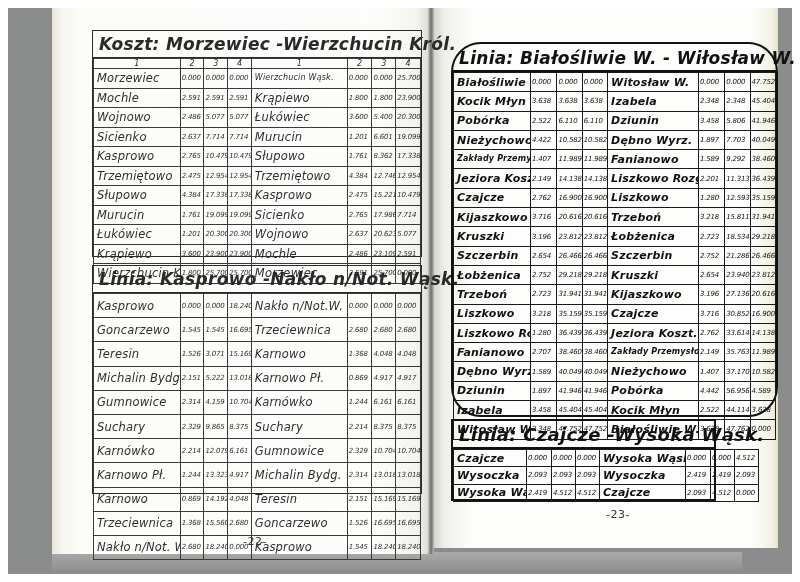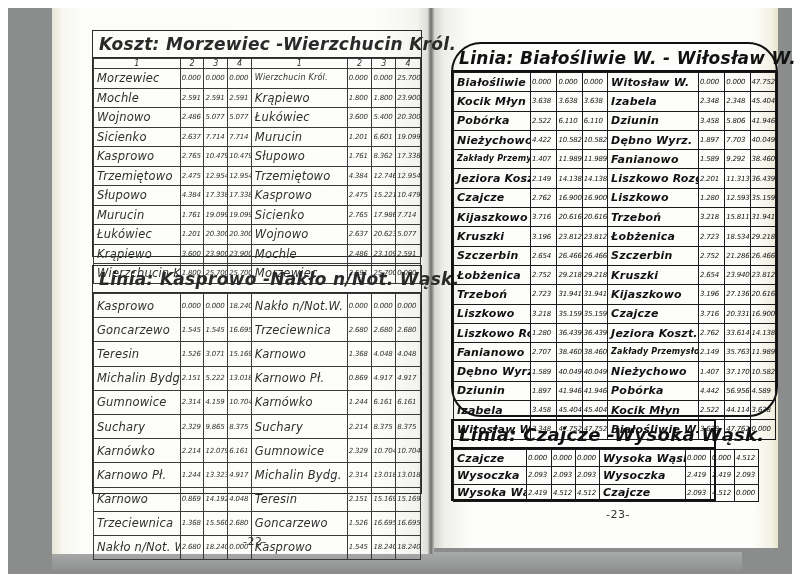--- a/index.html
+++ b/index.html
@@ -85,21 +85,21 @@
       <td class="hdr">3</td>
       <td class="hdr">4</td>
     </tr>
     </tbody>
       <tbody>
         <tr class="row">
           <td class="name">Morzewiec</td>
           <td class="num">0.000</td>
           <td class="num">0.000</td>
           <td class="num">0.000</td>
-          <td class="name small-name">Wierzchucin Król.</td>
+          <td class="name small-name">Wierzchucin Wąsk.</td>
           <td class="num">0.000</td>
           <td class="num">0.000</td>
           <td class="num">25.700</td>
         </tr>
         <tr class="row">
           <td class="name">Mochle</td>
           <td class="num">2.591</td>
           <td class="num">2.591</td>
           <td class="num">2.591</td>
           <td class="name">Krąpiewo</td>
@@ -464,21 +464,21 @@
           <td class="num">27.136</td>
           <td class="num">20.616</td>
         </tr>
         <tr class="row">
           <td class="name">Liszkowo</td>
           <td class="num">3.218</td>
           <td class="num">35.159</td>
           <td class="num">35.159</td>
           <td class="name">Czajcze</td>
           <td class="num">3.716</td>
-          <td class="num">20.331</td>
+          <td class="num">30.852</td>
           <td class="num">16.900</td>
         </tr>
         <tr class="row">
           <td class="name">Liszkowo Rozg.</td>
           <td class="num">1.280</td>
           <td class="num">36.439</td>
           <td class="num">36.439</td>
           <td class="name">Jeziora Koszt.</td>
           <td class="num">2.762</td>
           <td class="num">33.614</td>

